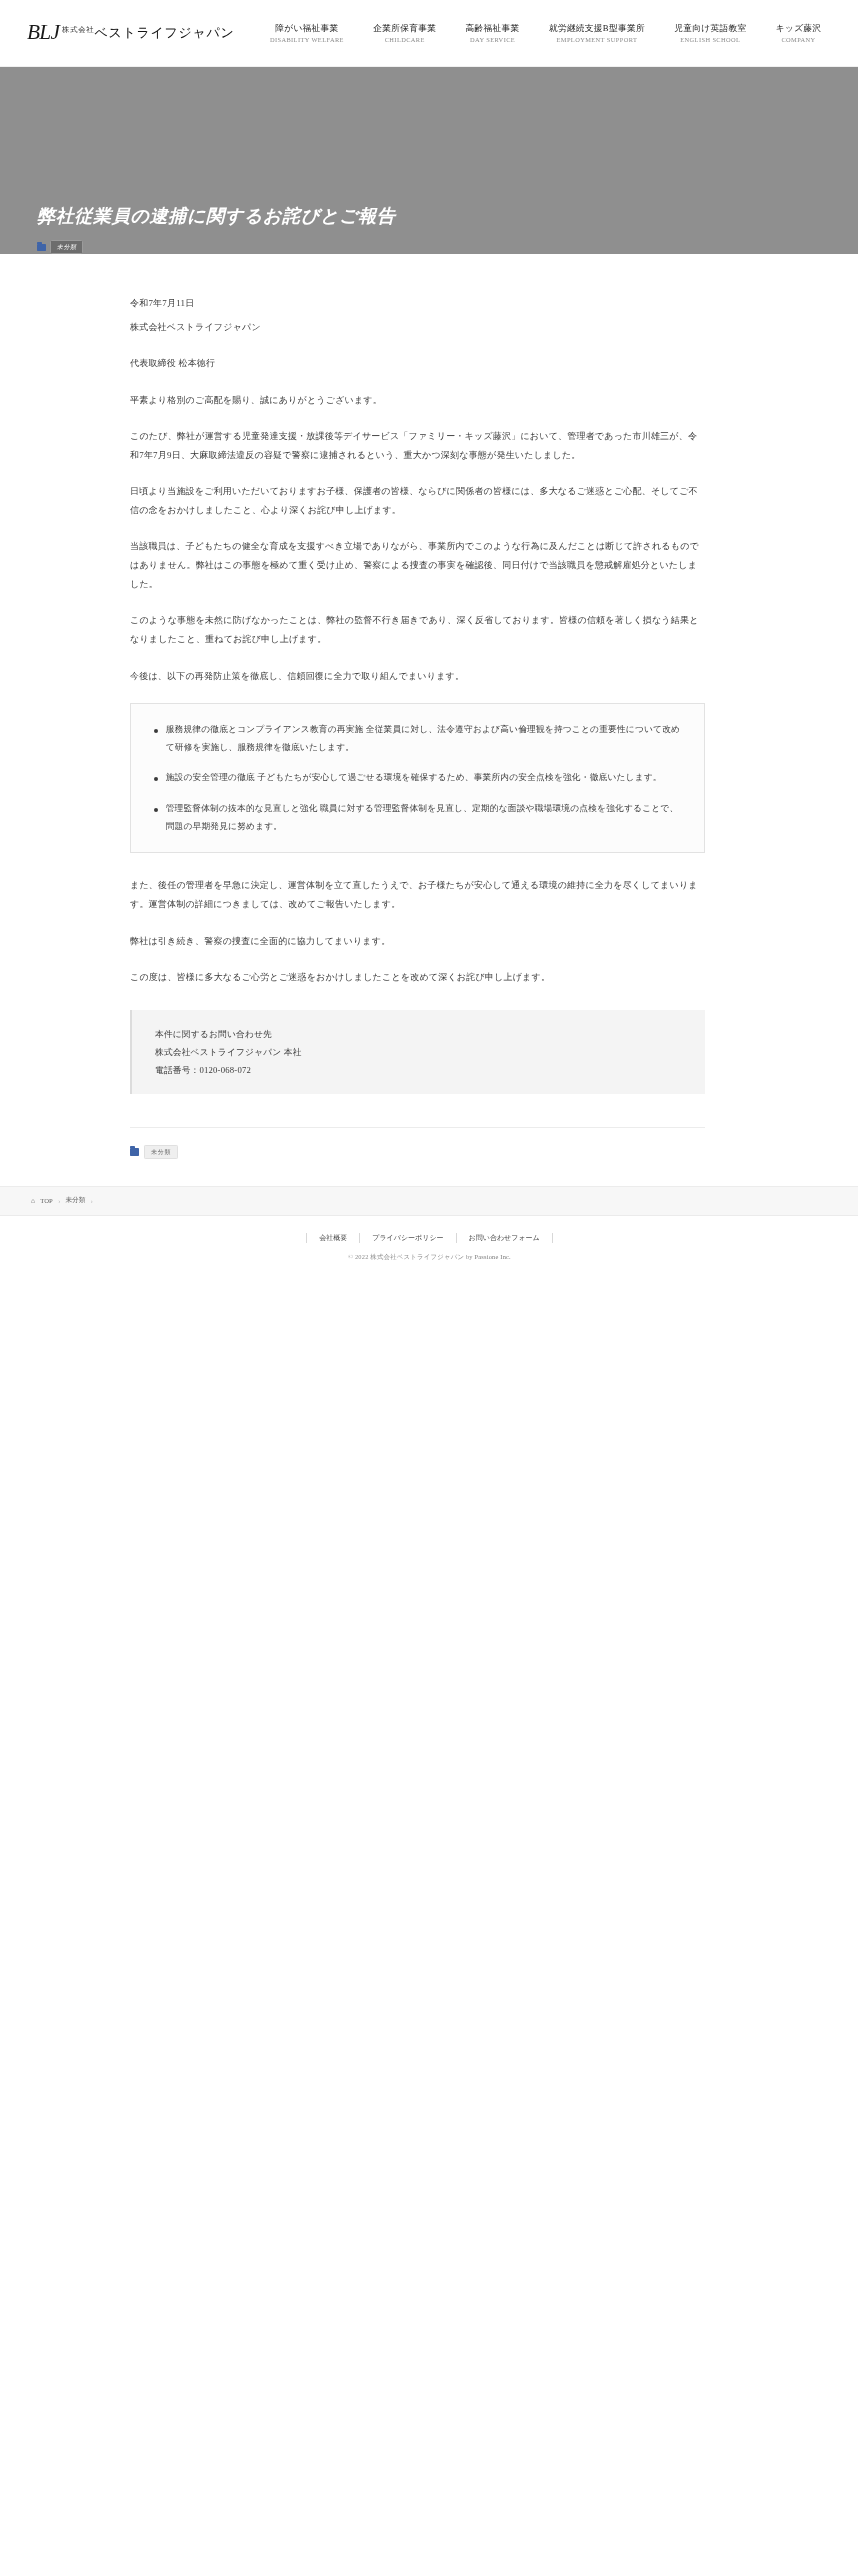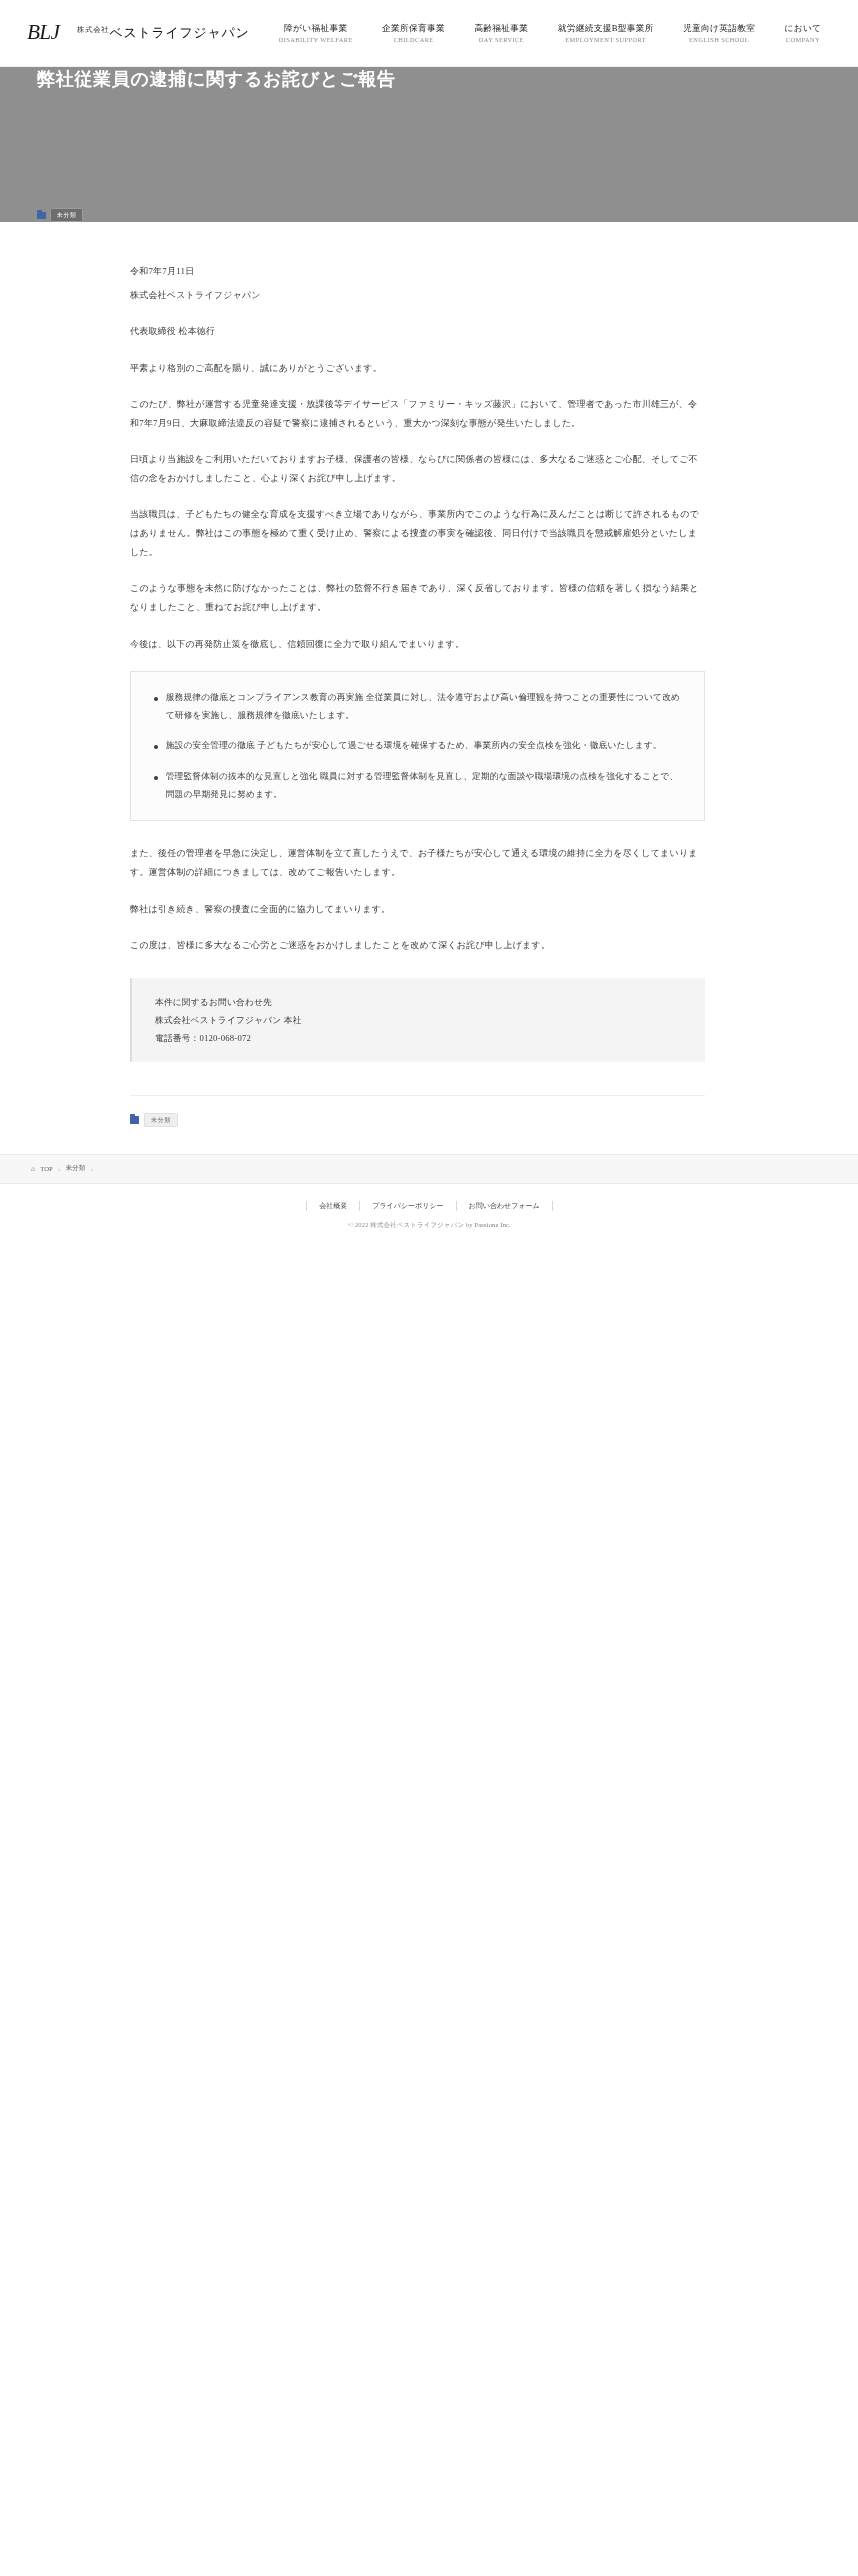--- a/index.html
+++ b/index.html
@@ -17,21 +17,21 @@
     height: 67px;
     background: #ffffff;
     display: flex;
     align-items: center;
     padding: 0 27px;
     border-bottom: 0.7px solid #f0f0f0;
   }
   .logo {
     display: flex;
     align-items: center;
-    gap: 15px;
+    gap: 0;
     flex: 0 0 auto;
   }
   .logo-mark {
     font-family: "Liberation Serif", serif;
     font-style: italic;
     font-size: 21.4px;
     letter-spacing: -0.7px;
     color: #1a1a1a;
     line-height: 1;
     padding-right: 2.7px;
@@ -52,27 +52,28 @@
     cursor: pointer;
     text-decoration: none;
     color: #222;
   }
   .nav-ja { display: block; font-size: 8.7px; line-height: 1.5; letter-spacing: 0.3px; }
   .nav-en { display: block; font-size: 6.4px; line-height: 1.5; color: #8a8a8a; letter-spacing: 0.4px; }
 
   
   .hero {
     width: 100%;
-    height: 155px;
+    height: 187px;
     background: #8f8f8f;
     position: relative;
     display: flex;
     flex-direction: column;
-    justify-content: space-between;
+    justify-content: flex-end;
     padding-left: 37px;
+    font-style: italic;
   }
   .hero-title {
     color: #ffffff;
     font-size: 18px;
     font-weight: 700;
     letter-spacing: 0.7px;
     margin-bottom: 12px;
   }
   .hero-badge {
     display: inline-flex;
@@ -248,21 +249,21 @@
     </a>
     <a class="nav-item">
       <span class="nav-ja">就労継続支援B型事業所</span>
       <span class="nav-en">EMPLOYMENT SUPPORT</span>
     </a>
     <a class="nav-item">
       <span class="nav-ja">児童向け英語教室</span>
       <span class="nav-en">ENGLISH SCHOOL</span>
     </a>
     <a class="nav-item">
-      <span class="nav-ja">において</span>
+      <span class="nav-ja">キッズ藤沢</span>
       <span class="nav-en">COMPANY</span>
     </a>
   </nav>
 </header>
 
 <section class="hero">
   <h1 class="hero-title">弊社従業員の逮捕に関するお詫びとご報告</h1>
   <div class="hero-badge">
     <span class="folder-icon"></span>
     <span class="badge-chip">未分類</span>

